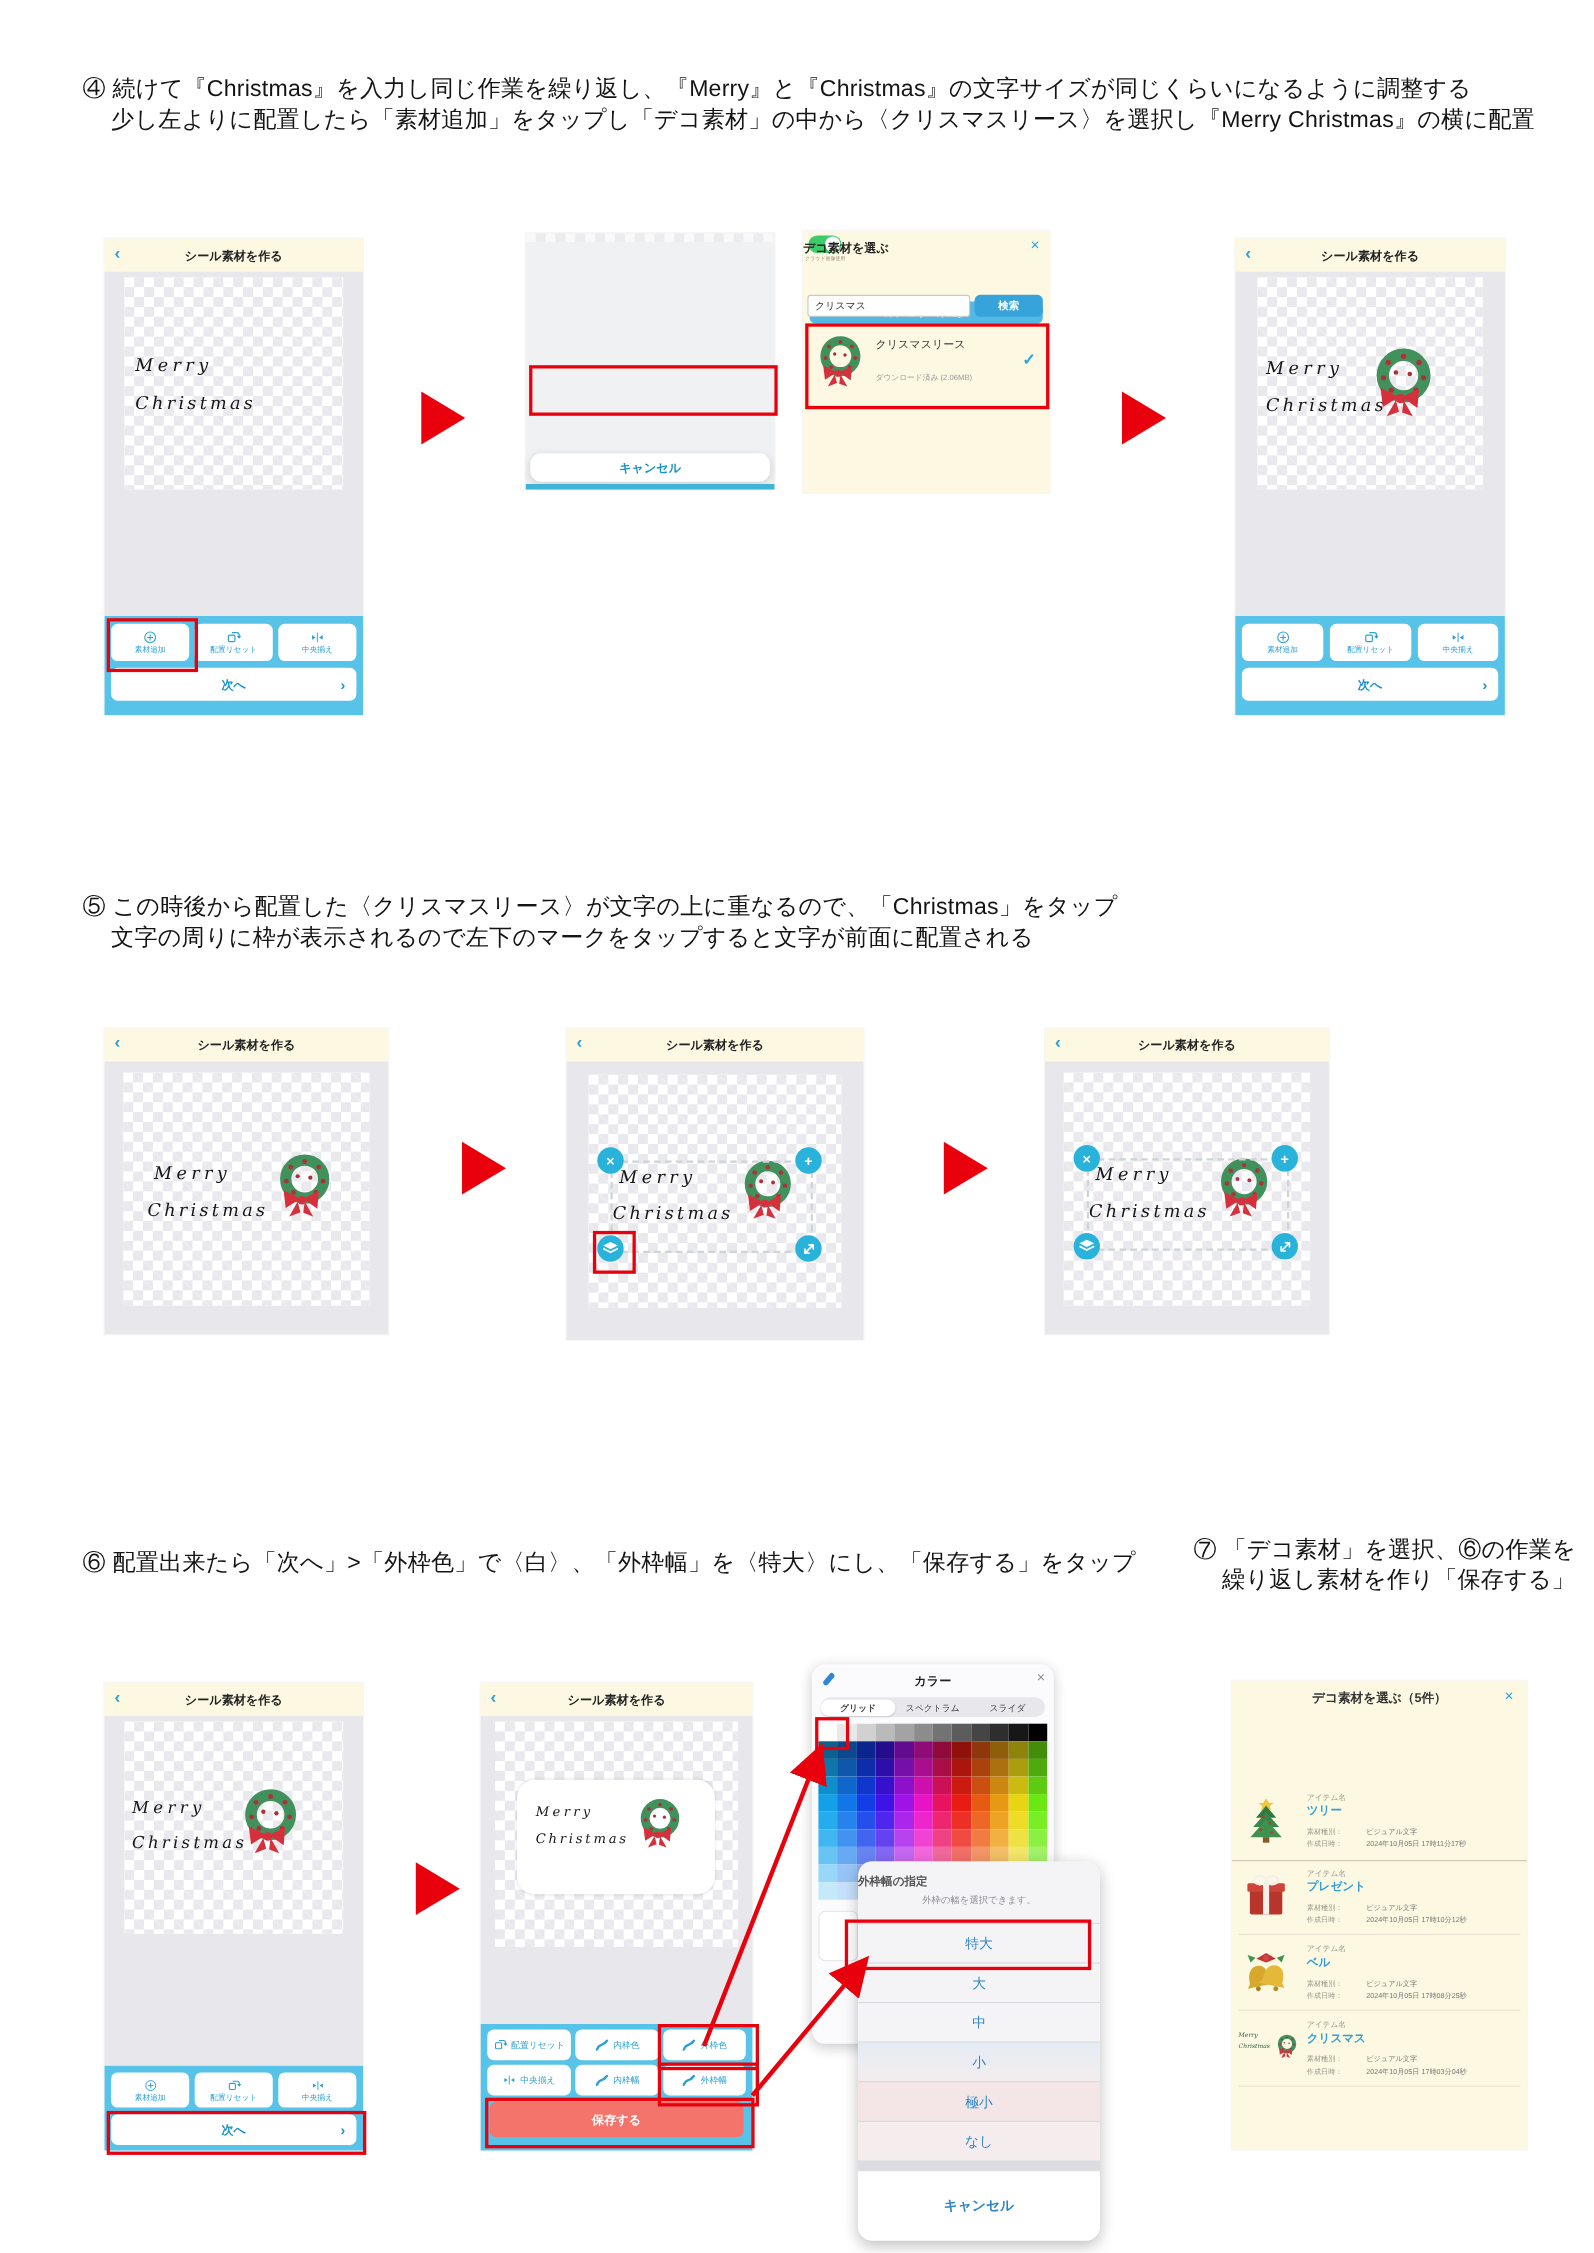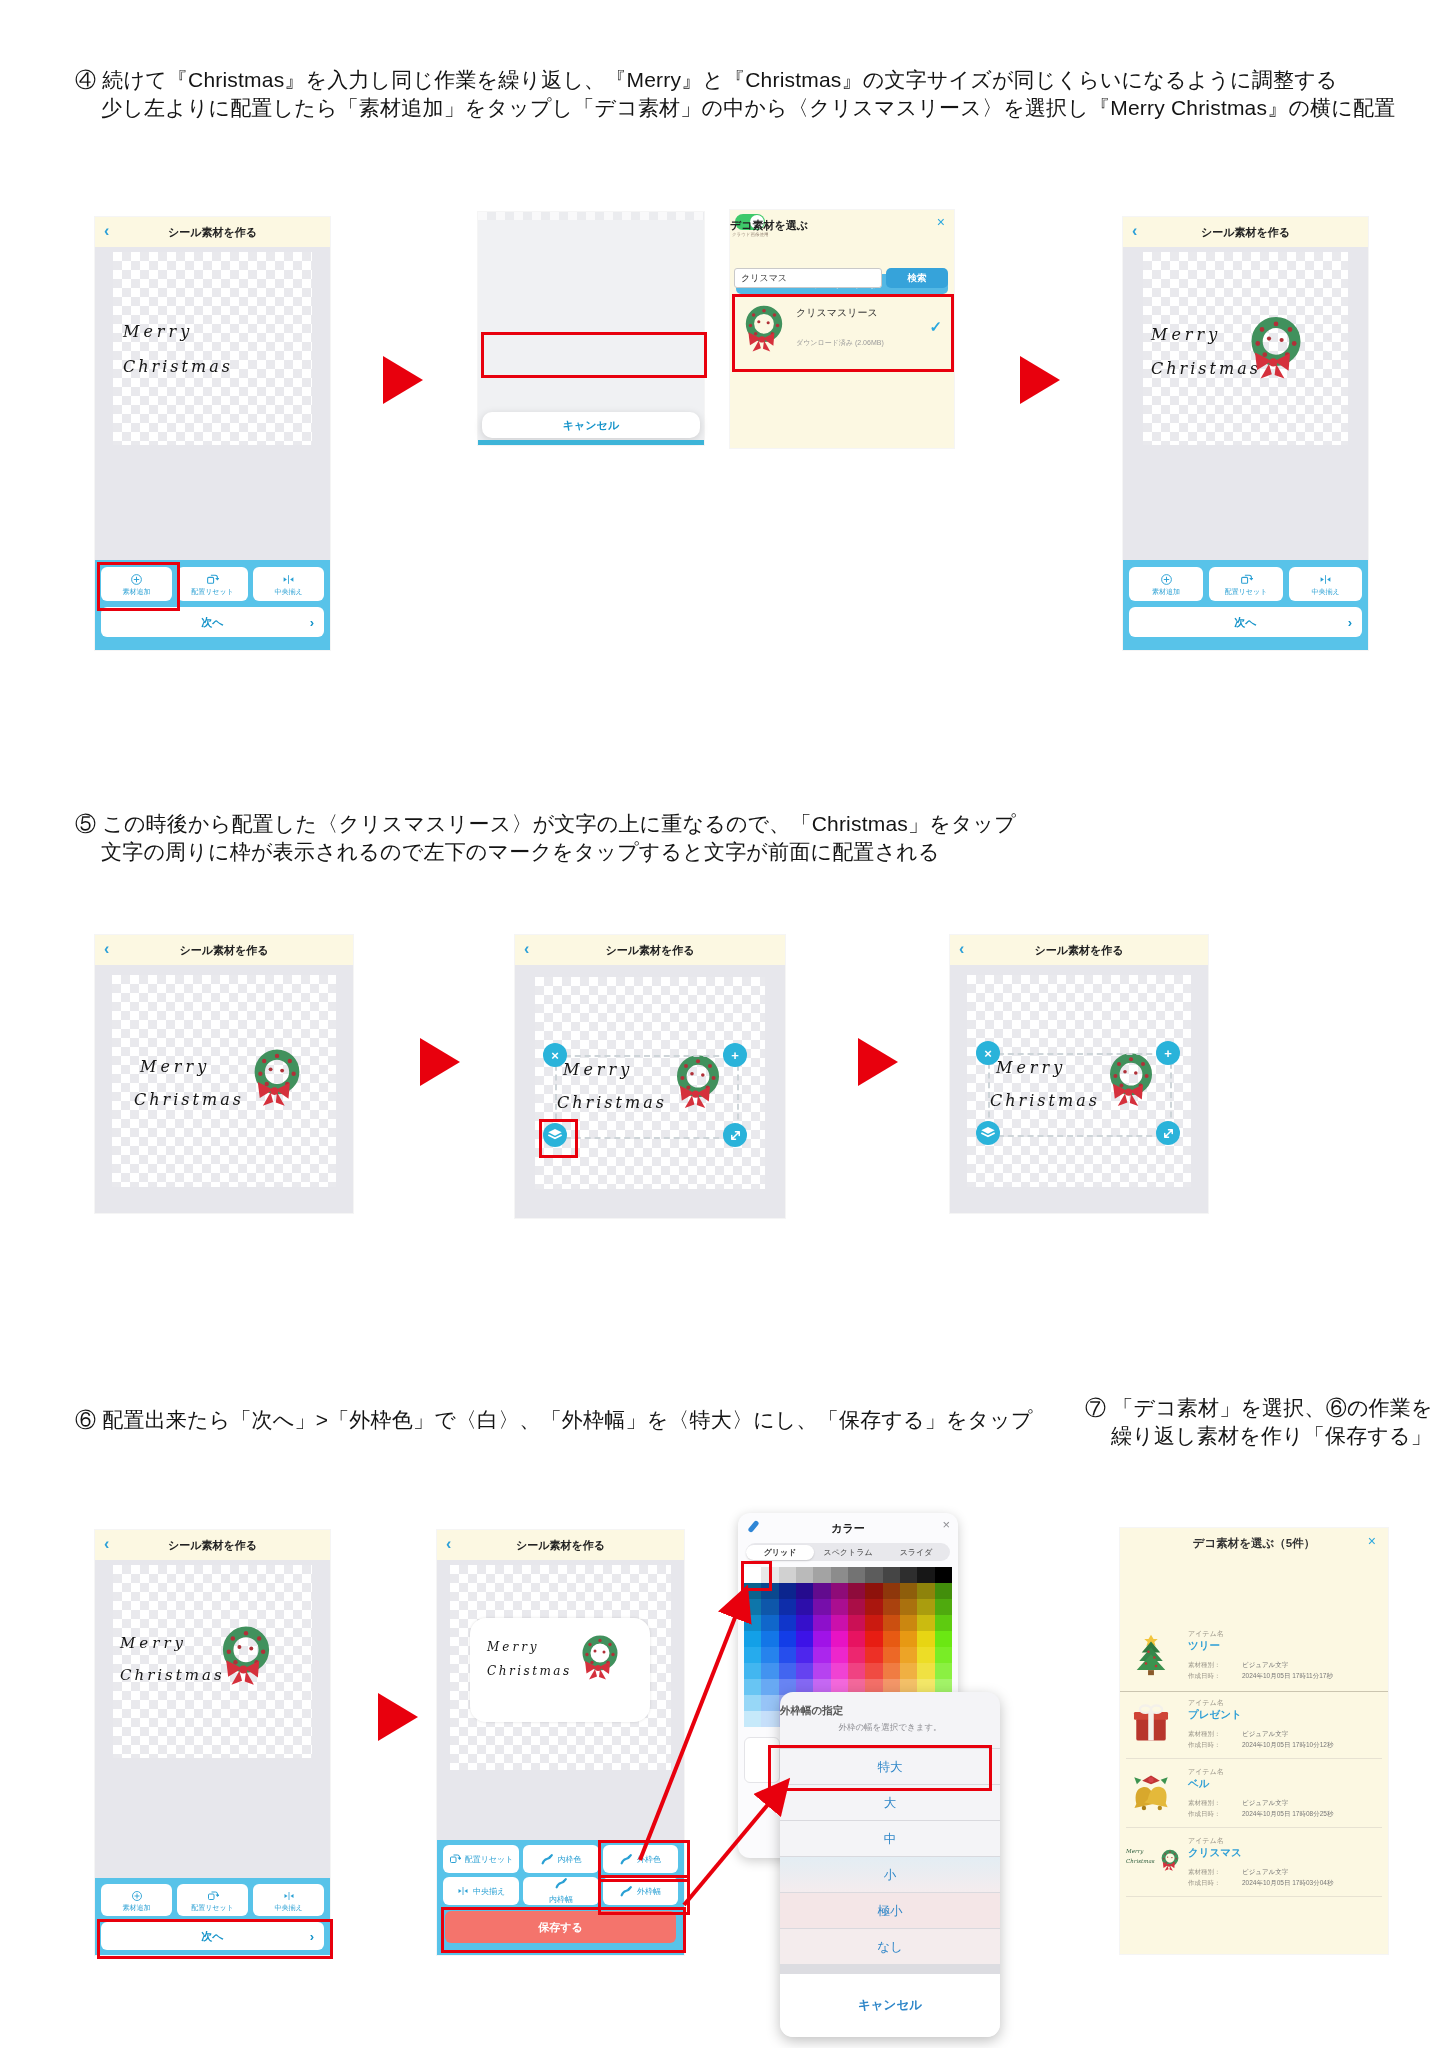--- a/index.html
+++ b/index.html
@@ -412,21 +412,21 @@
           <use href="#sym-brush"></use>
         </svg>
       <span>外枠色</span>
     </div>
     <div class="tbtn2" style="left:6px;top:37px;width:76px;height:28px;">
       <svg width="12" height="12">
           <use href="#sym-centeralign"></use>
         </svg>
       <span>中央揃え</span>
     </div>
-    <div class="tbtn2" style="left:86px;top:37px;width:76px;height:28px;flex-direction:column;">
+    <div class="tbtn2" style="left:86px;top:37px;width:76px;height:28px;">
       <svg width="13" height="13">
           <use href="#sym-brush"></use>
         </svg>
       <span>内枠幅</span>
     </div>
     <div class="tbtn2" style="left:166px;top:37px;width:75px;height:28px;">
       <svg width="13" height="13">
           <use href="#sym-brush"></use>
         </svg>
       <span>外枠幅</span>

